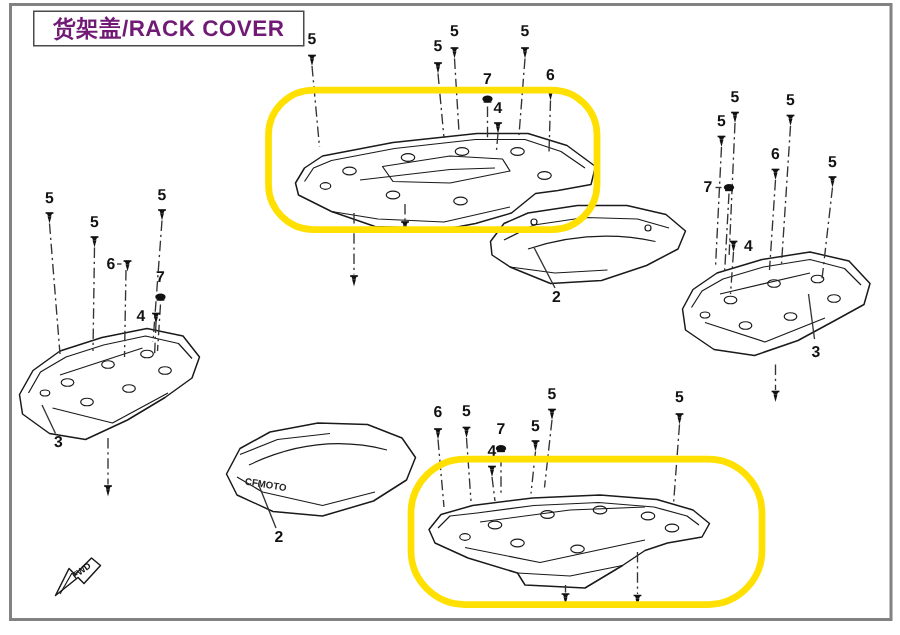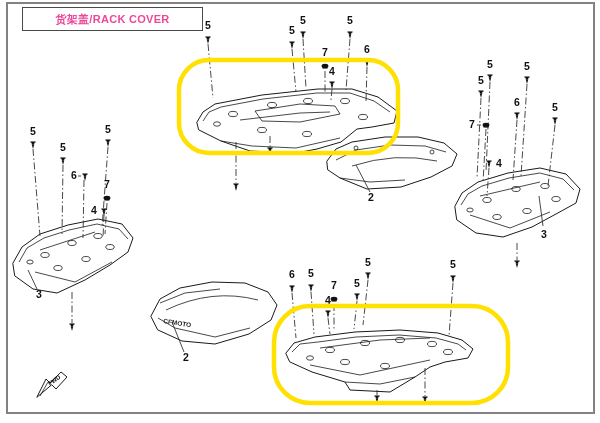--- a/index.html
+++ b/index.html
@@ -1,21 +1,21 @@
 <!DOCTYPE html>
 <html style="--highlight: #FFE000; --border: #828282; --line: #1A1A1A;"><head>
 <meta charset="utf-8">
 <style>
   html,body{margin:0;padding:0;background:#ffffff;}
   body{width:600px;height:423px;position:relative;font-family:"Liberation Sans","DejaVu Sans",sans-serif;overflow:hidden;}
   .page{position:absolute;left:6px;top:2px;width:589px;height:412px;box-sizing:border-box;
         border:2px solid var(--border,#828282);background:#fff;}
   .title-box{position:absolute;left:14px;top:3px;width:181px;height:24px;box-sizing:border-box;
              border:1.5px solid #4a4a4a;display:flex;align-items:center;justify-content:center;background:#fff;}
-  .title-box span{font-size:11px;font-weight:bold;color:#ec4899;letter-spacing:.3px;white-space:nowrap;}
+  .title-box span{font-size:15px;font-weight:bold;color:#701a75;letter-spacing:.3px;white-space:nowrap;}
   svg.canvas{position:absolute;left:0;top:0;width:600px;height:423px;}
   text.co{font-size:10.5px;font-weight:bold;fill:#111;text-anchor:middle;font-family:"Liberation Sans","DejaVu Sans",sans-serif;}
   text.brand{font-size:6.5px;font-weight:bold;fill:#222;font-family:"Liberation Sans",sans-serif;}
   text.fwd{font-size:6px;font-weight:bold;fill:#111;font-family:"Liberation Sans",sans-serif;}
   .ln{stroke:#1a1a1a;stroke-width:1;fill:none;stroke-linejoin:round;stroke-linecap:round;}
   .ln2{stroke:#1a1a1a;stroke-width:.8;fill:none;stroke-linejoin:round;}
   .lead{stroke:#333;stroke-width:.9;fill:none;stroke-dasharray:7 2.5 1.5 2.5;}
   .sol{stroke:#333;stroke-width:.9;fill:none;}
   .hl{fill:none;stroke:var(--highlight,#FFE000);stroke-width:4.5;}
 </style>

